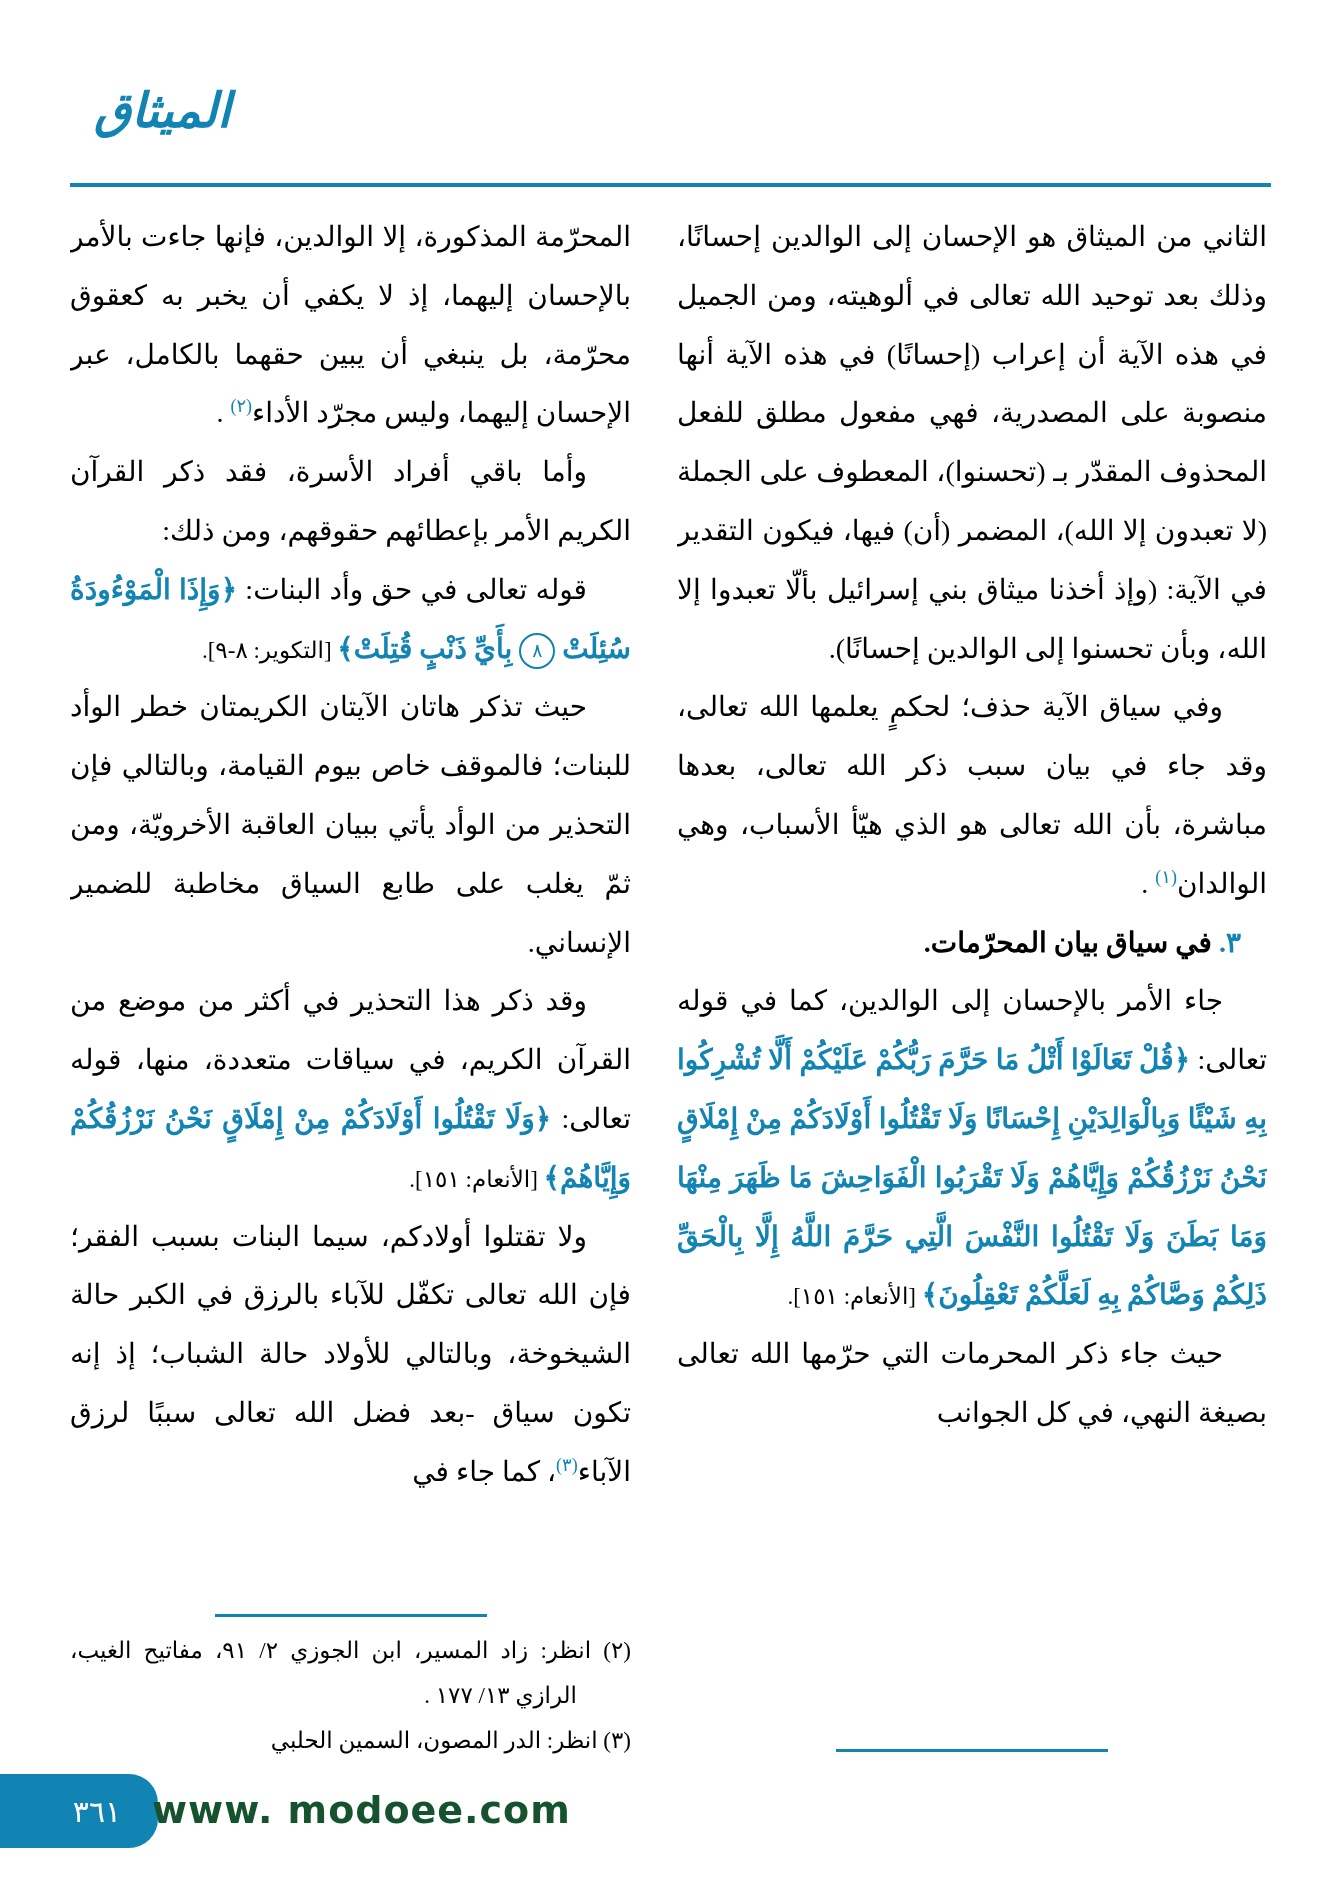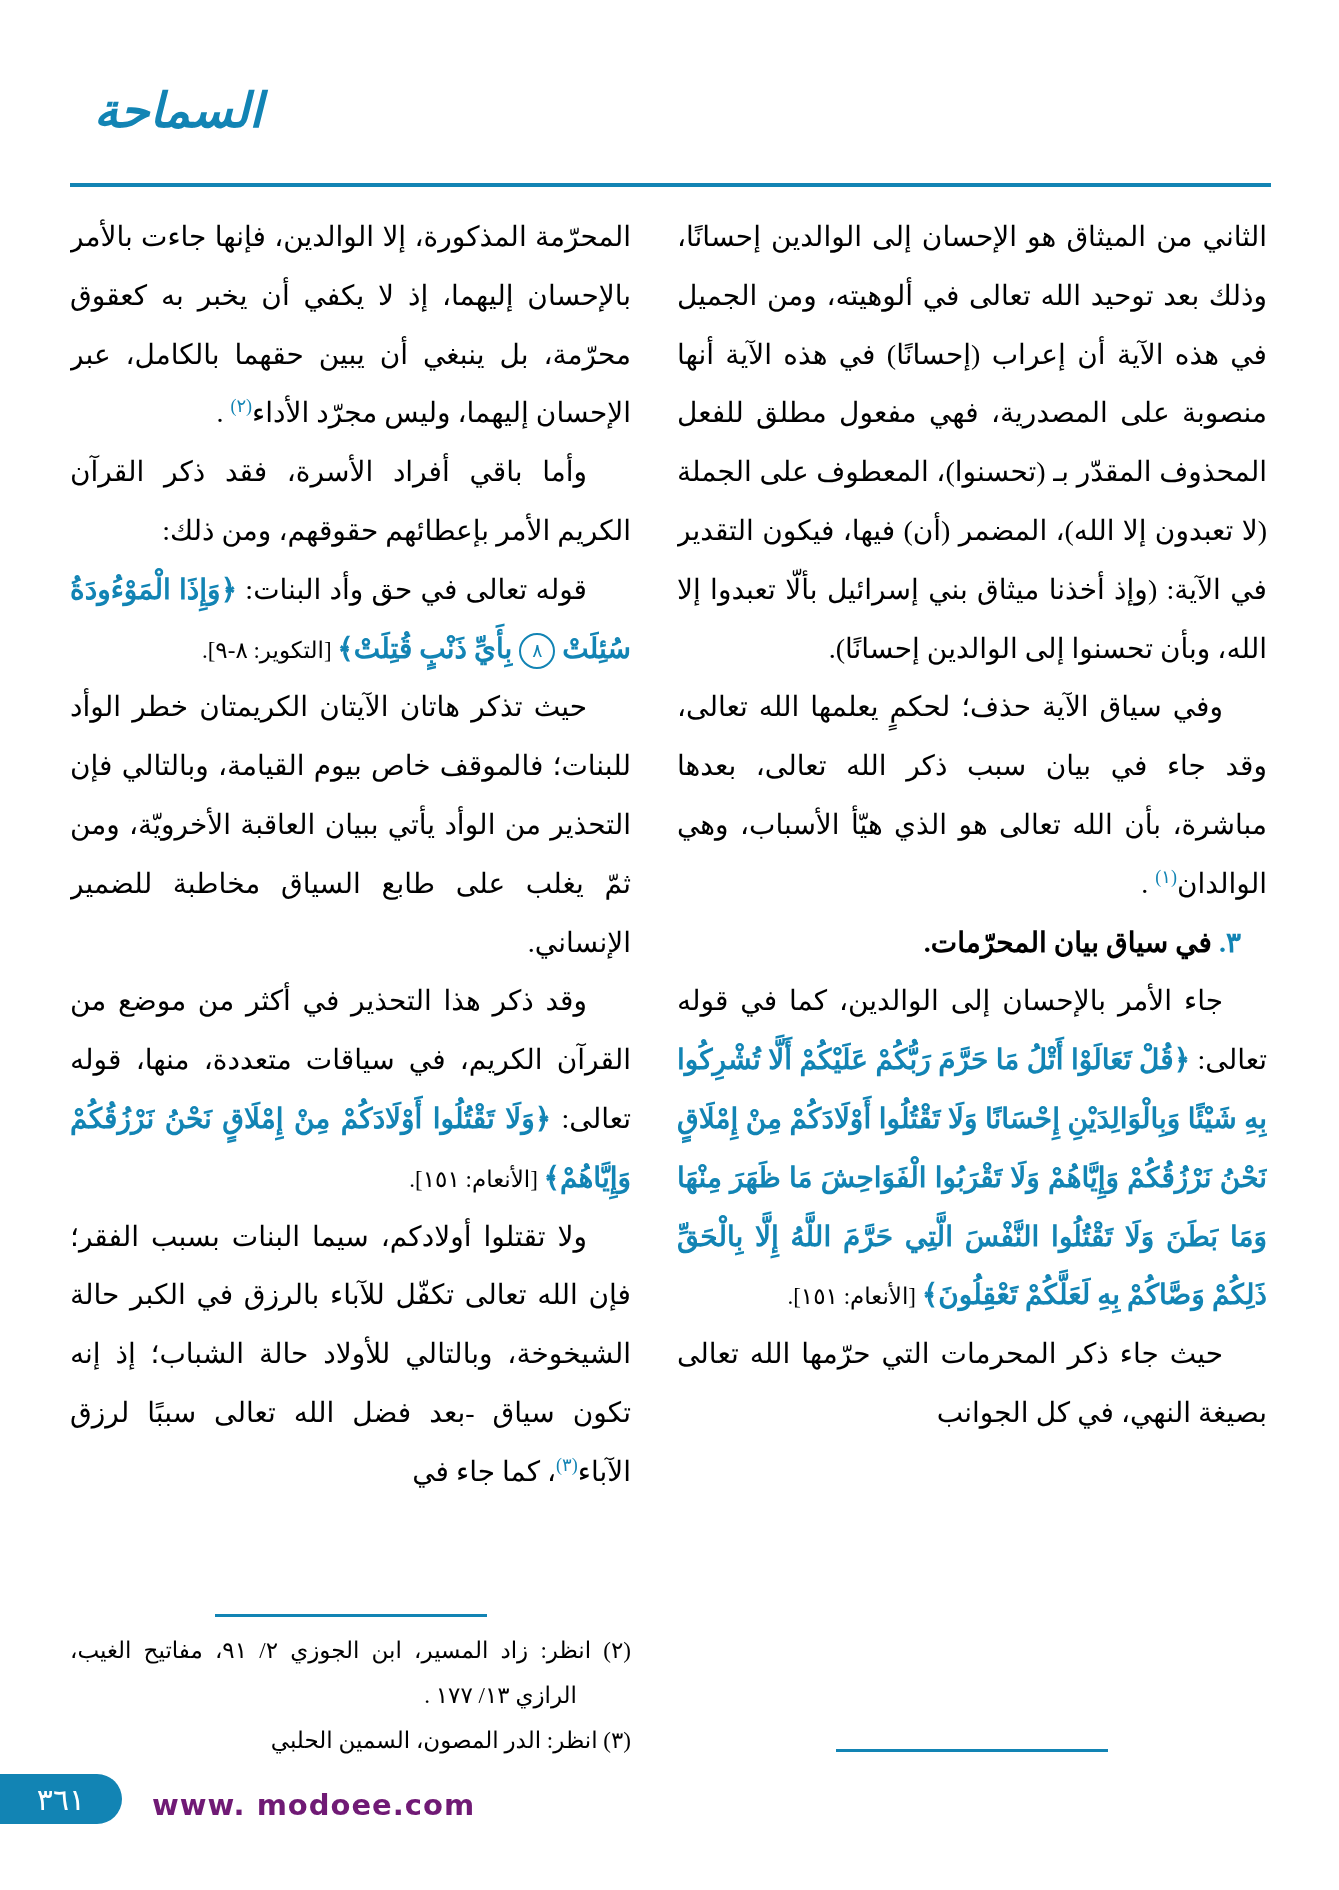--- a/index.html
+++ b/index.html
@@ -58,38 +58,38 @@
     font-size:19px;color:#1284b4;
     margin:0 7px;vertical-align:middle;
     text-indent:0;
   }
   .footnote-block{margin-top:auto;}
   .fn-sep{height:3px;background:#1284b4;width:272px;margin:14px auto 12px;}
   .footnotes{font-size:23px;line-height:1.95;text-align:justify;}
   .fn{padding-right:54px;text-indent:-54px;margin:0;}
   .page-tab{
     position:absolute;left:0;top:1774px;
-    width:122px;height:50px;
+    width:122px;height:74px;
     background:#1284b4;
     border-radius:0 29px 29px 0;
     display:flex;align-items:center;justify-content:center;
-    color:#ffffff;font-size:30px;
+    color:#ffffff;font-size:30px;padding-left:36px;
   }
   .website{
     position:absolute;left:152px;top:1788px;
-    color:#701a75;font-size:29px;font-weight:600;
+    color:#14532d;font-size:38px;font-weight:600;
     direction:ltr;letter-spacing:1px;
   }
 </style>
 </head>
 <body>
 
 <div class="page">
 
-  <div class="header-title">السماحة</div>
+  <div class="header-title">الميثاق</div>
   <div class="header-rule"></div>
 
   <div class="columns">
 
     <div class="col col-right">
       <p><span>الثاني من الميثاق هو الإحسان إلى الوالدين إحسانًا، وذلك بعد توحيد الله تعالى في ألوهيته، ومن الجميل في هذه الآية أن إعراب (إحسانًا) في هذه الآية أنها منصوبة على المصدرية، فهي مفعول مطلق للفعل المحذوف المقدّر بـ (تحسنوا)، المعطوف على الجملة (لا تعبدون إلا الله)، المضمر (أن) فيها، فيكون التقدير في الآية: (وإذ أخذنا ميثاق بني إسرائيل بألّا تعبدوا إلا الله، وبأن تحسنوا إلى الوالدين إحسانًا).</span></p>
       <p class="indent"><span>وفي سياق الآية حذف؛ لحكمٍ يعلمها الله تعالى، وقد جاء في بيان سبب ذكر الله تعالى، بعدها مباشرة، بأن الله تعالى هو الذي هيّأ الأسباب، وهي الوالدان</span><span class="fn-marker">(١)</span><span> .</span></p>
       <p class="heading"><span class="heading-num">٣.</span><span> في سياق بيان المحرّمات.</span></p>
       <p class="indent"><span>جاء الأمر بالإحسان إلى الوالدين، كما في قوله تعالى: </span><span class="quran">﴿قُلْ تَعَالَوْا أَتْلُ مَا حَرَّمَ رَبُّكُمْ عَلَيْكُمْ أَلَّا تُشْرِكُوا بِهِ شَيْئًا وَبِالْوَالِدَيْنِ إِحْسَانًا وَلَا تَقْتُلُوا أَوْلَادَكُمْ مِنْ إِمْلَاقٍ نَحْنُ نَرْزُقُكُمْ وَإِيَّاهُمْ وَلَا تَقْرَبُوا الْفَوَاحِشَ مَا ظَهَرَ مِنْهَا وَمَا بَطَنَ وَلَا تَقْتُلُوا النَّفْسَ الَّتِي حَرَّمَ اللَّهُ إِلَّا بِالْحَقِّ ذَلِكُمْ وَصَّاكُمْ بِهِ لَعَلَّكُمْ تَعْقِلُونَ﴾</span><span class="ref"> [الأنعام: ١٥١].</span></p>
       <p class="indent"><span>حيث جاء ذكر المحرمات التي حرّمها الله تعالى بصيغة النهي، في كل الجوانب</span></p>

